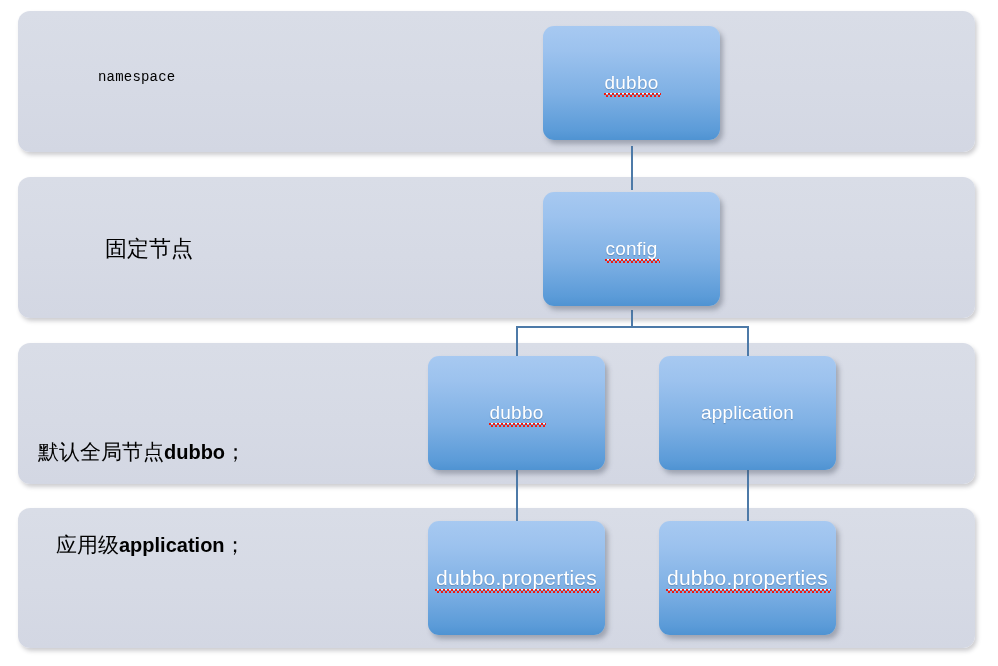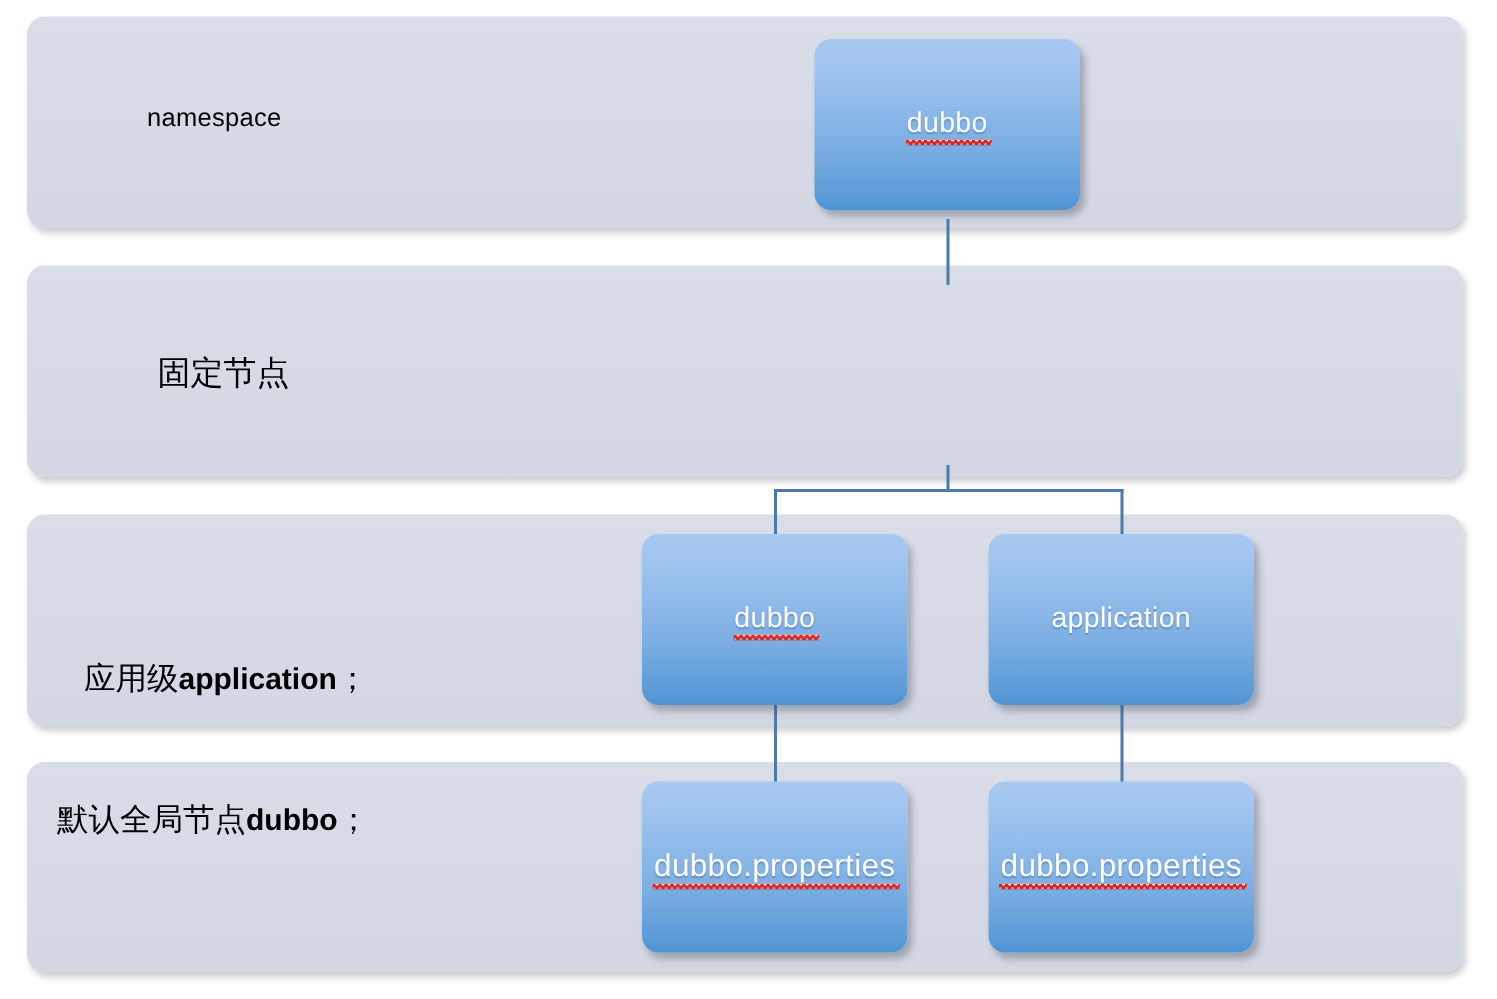--- a/index.html
+++ b/index.html
@@ -24,22 +24,22 @@
     border-radius: 12px;
     box-shadow: 2px 3px 4px rgba(90,90,100,0.30);
   }
 
   .band-label {
     position: absolute;
     color: #000000;
     white-space: pre;
   }
   .band-label.latin {
-    font-family: Liberation Sans, sans-serif;
-    font-size: 17px;
+    font-family: Liberation Mono, monospace;
+    font-size: 14px;
     letter-spacing: 0.2px;
   }
   .band-label.cjk {
     font-family: Liberation Sans, sans-serif;
     font-size: 22px;
   }
   .band-label.mixed {
     font-family: "DejaVu Serif", "Liberation Serif", serif;
     font-size: 21px;
     line-height: 1.48;
@@ -117,39 +117,42 @@
   <div class="band" style="left:18px; top:11px; width:957px; height:141px;"></div>
   <div class="band" style="left:18px; top:177px; width:957px; height:141px;"></div>
   <div class="band" style="left:18px; top:343px; width:957px; height:141px;"></div>
   <div class="band" style="left:18px; top:508px; width:957px; height:140px;"></div>
 
   <div class="band-label latin" style="left:98px; top:69px;">namespace</div>
 
   <div class="band-label cjk" style="left:105px; top:234px;">固定节点</div>
 
   <div class="band-label mixed" style="left:38px; top:375px;">
+    <div><span>默认全局节点</span><b>dubbo</b><span>；</span></div>
     <div style="padding-left:18px;"><span>应用级</span><b>application</b><span>；</span></div>
-    <div><span>默认全局节点</span><b>dubbo</b><span>；</span></div>
   </div>
 
   <div class="conn v" style="left:631px; top:146px; height:44px;"></div>
 
   <div class="conn v" style="left:631px; top:310px; height:18px;"></div>
   <div class="conn h" style="left:516px; top:326px; width:233px;"></div>
   <div class="conn v" style="left:516px; top:326px; height:38px;"></div>
   <div class="conn v" style="left:747px; top:326px; height:38px;"></div>
 
   <div class="conn v" style="left:516px; top:466px; height:62px;"></div>
 
   <div class="conn v" style="left:747px; top:466px; height:62px;"></div>
 
   <div class="node" style="left:543px; top:26px; width:177px; height:114px;">
     <span class="node-label misspelled">dubbo</span>
   </div>
 
+  <div class="node" style="left:543px; top:192px; width:177px; height:114px;">
+    <span class="node-label misspelled">config</span>
+  </div>
 
   <div class="node" style="left:428px; top:356px; width:177px; height:114px;">
     <span class="node-label misspelled">dubbo</span>
   </div>
 
   <div class="node" style="left:659px; top:356px; width:177px; height:114px;">
     <span class="node-label">application</span>
   </div>
 
   <div class="node" style="left:428px; top:521px; width:177px; height:114px;">

